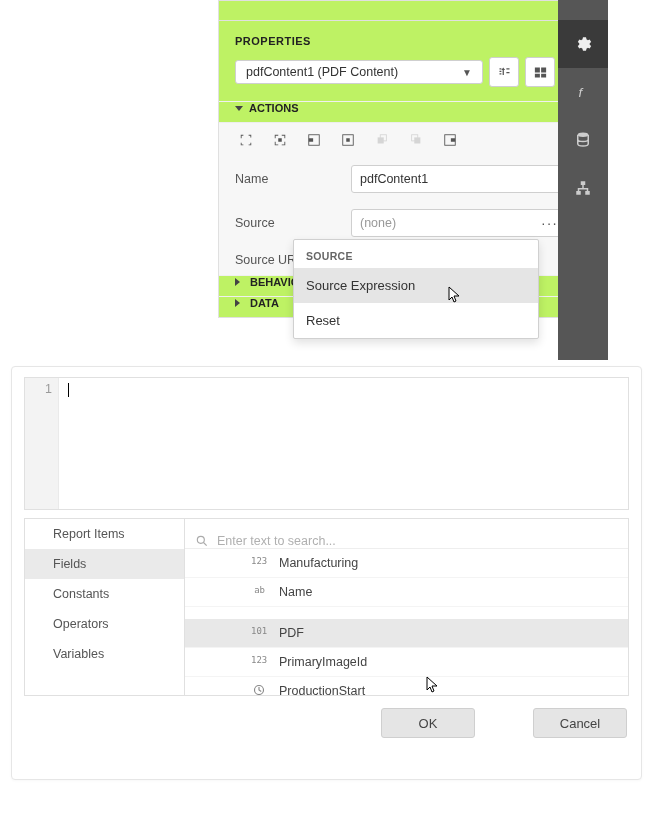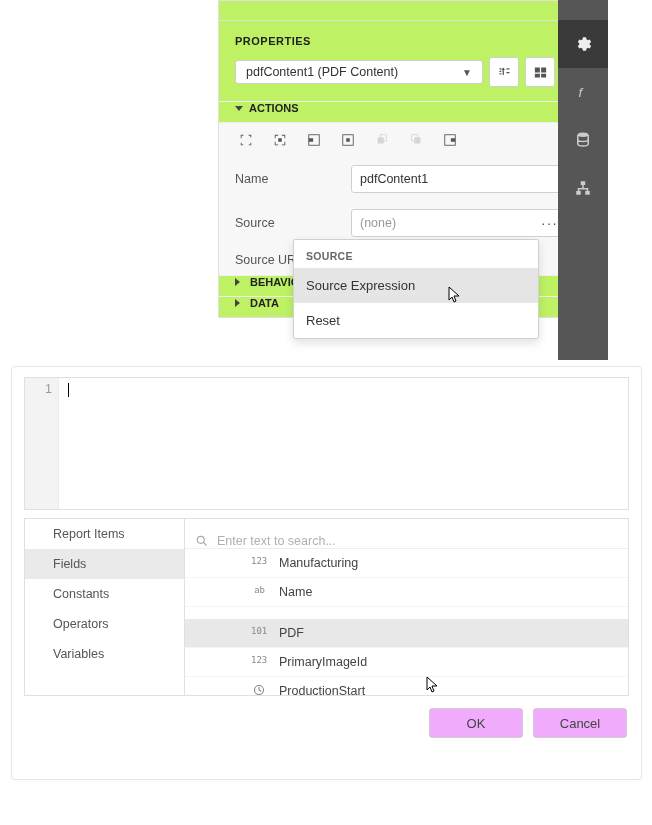--- a/index.html
+++ b/index.html
@@ -146,22 +146,22 @@
     font-size: 12.5px; color: #444; border-bottom: 1px solid #f4f4f4;
   }
   .picker .list .row.hl { background: #e8e8e8; margin-top: 12px; }
   .picker .list .tic { width: 14px; font-size: 9px; color: #888; text-align: right; font-family: Consolas, monospace; }
   .cursor2 { position: absolute; top: 676px; left: 426px; z-index: 6; }
 
   .dlg-foot {
     display: flex; justify-content: flex-end; gap: 10px; padding: 12px 14px;
   }
   .dlg-foot button {
-    width: 94px; height: 30px; border: 1px solid #cfcfcf; background: #f0abfc; border-radius: 3px;
-    font-size: 13px; color: #444;
+    width: 94px; height: 30px; border: 1px solid #cfcfcf; background: #e5e5e5; border-radius: 3px;
+    font-size: 13px; color: #444; margin-left: 48px;
   }
 
   .cursor-arrow { width: 14px; height: 18px; }
   .cursor-arrow path { fill: #fff; stroke: #000; stroke-width: 1; }
 </style>
 </head>
 <body>
 
 <div class="prop-panel">
   <div class="collapse-strip">

